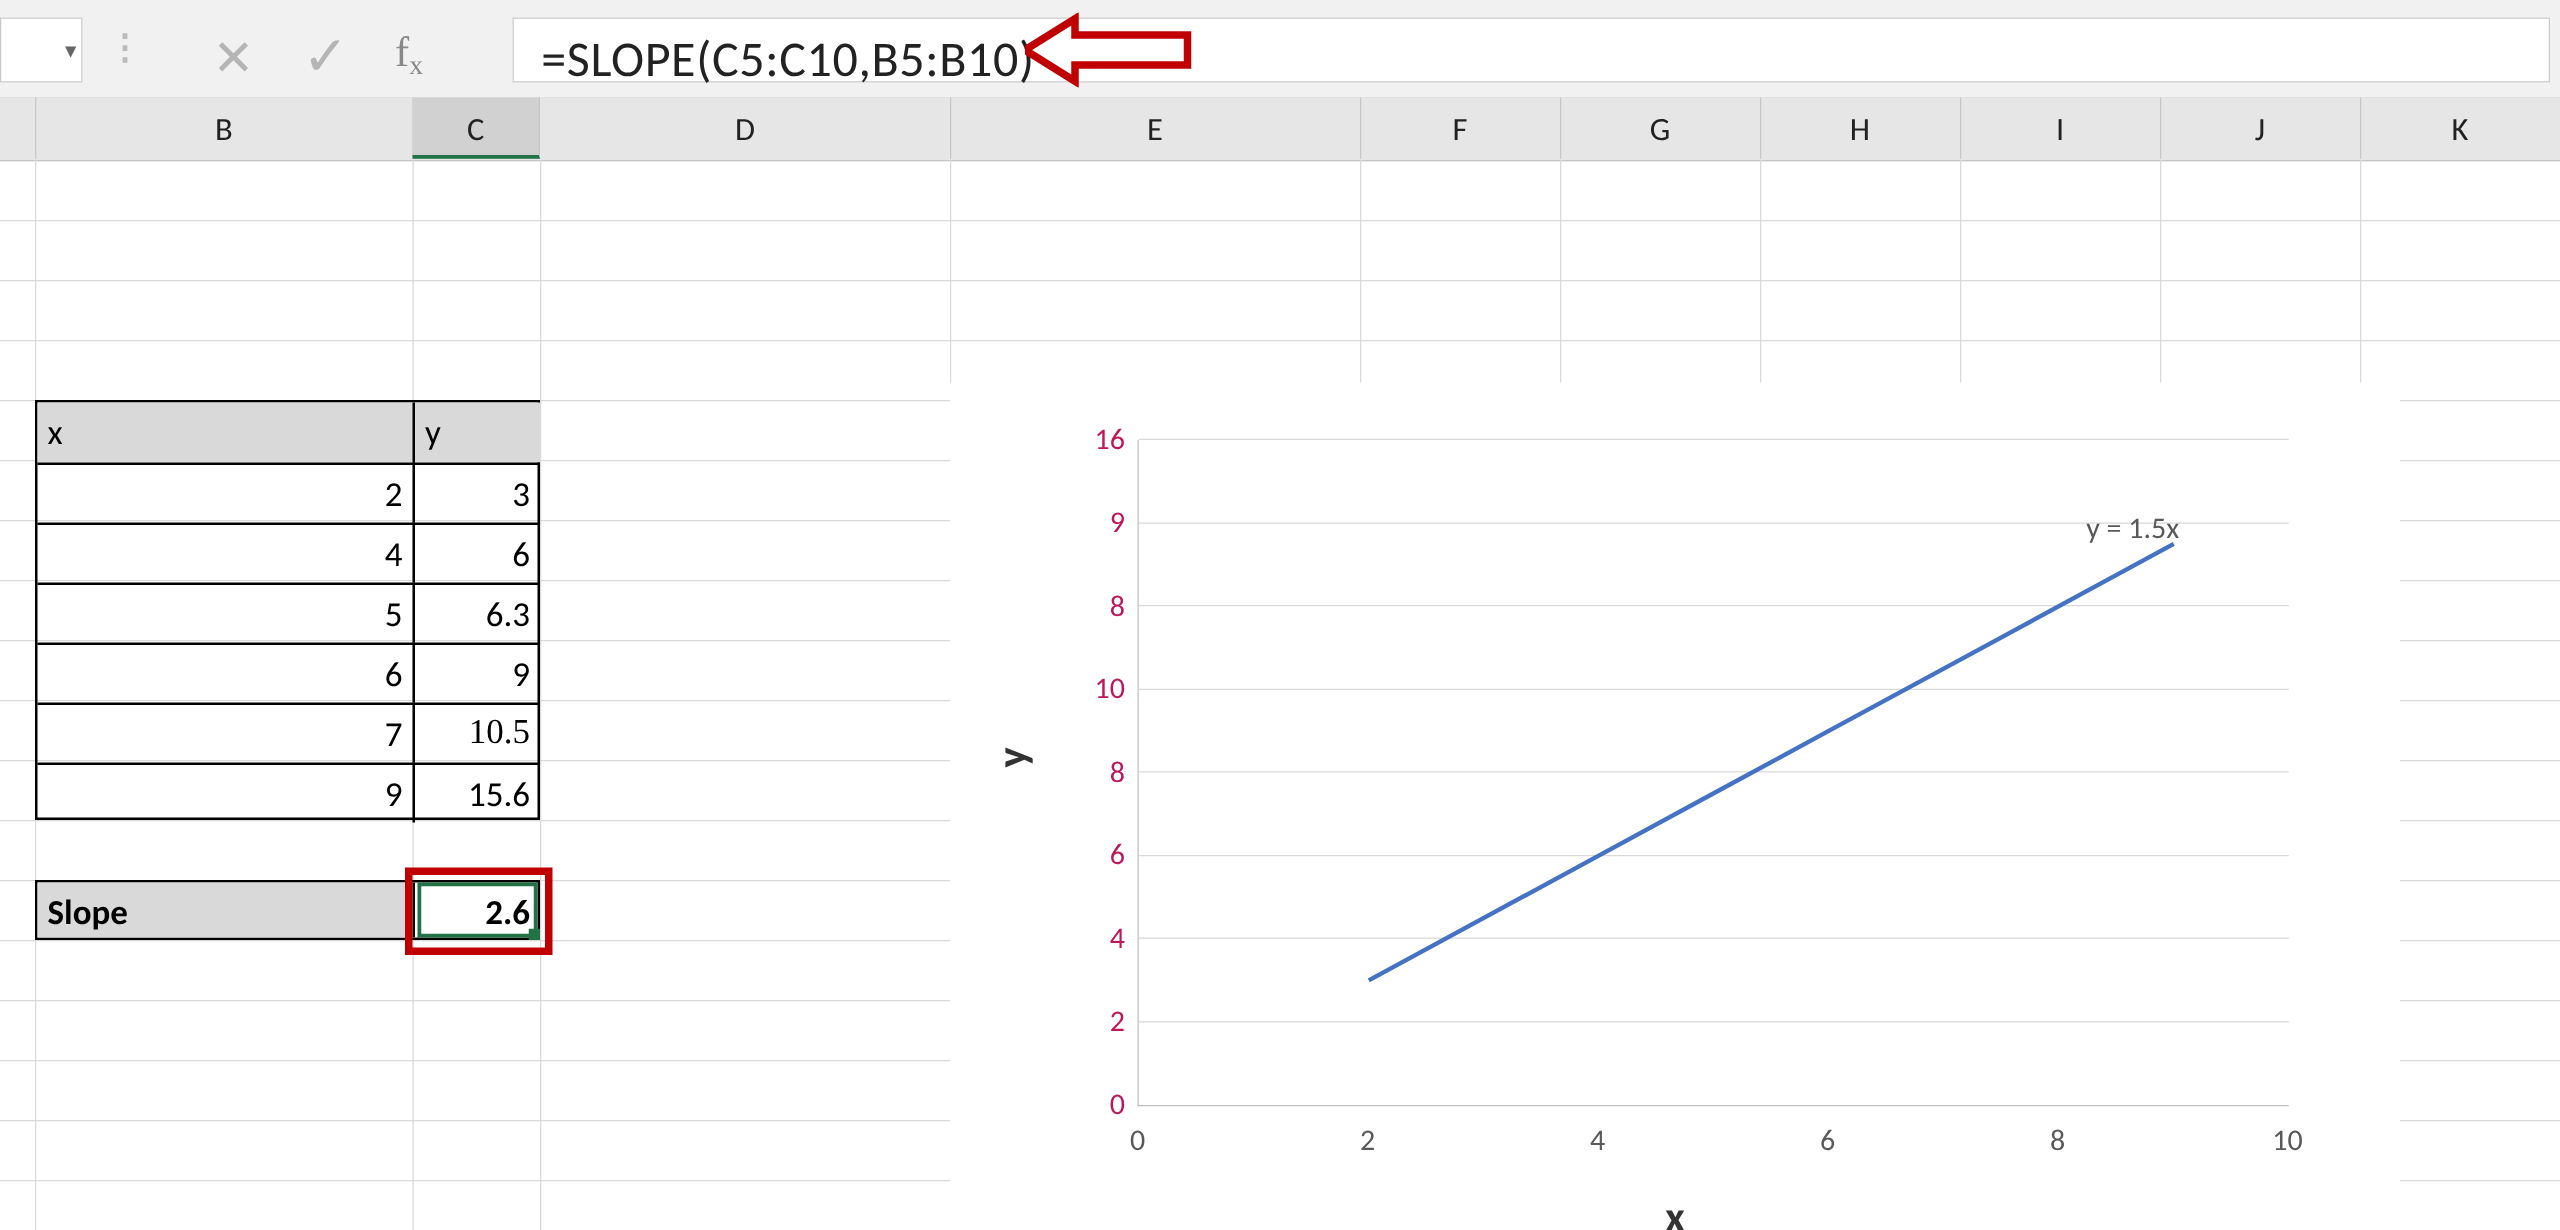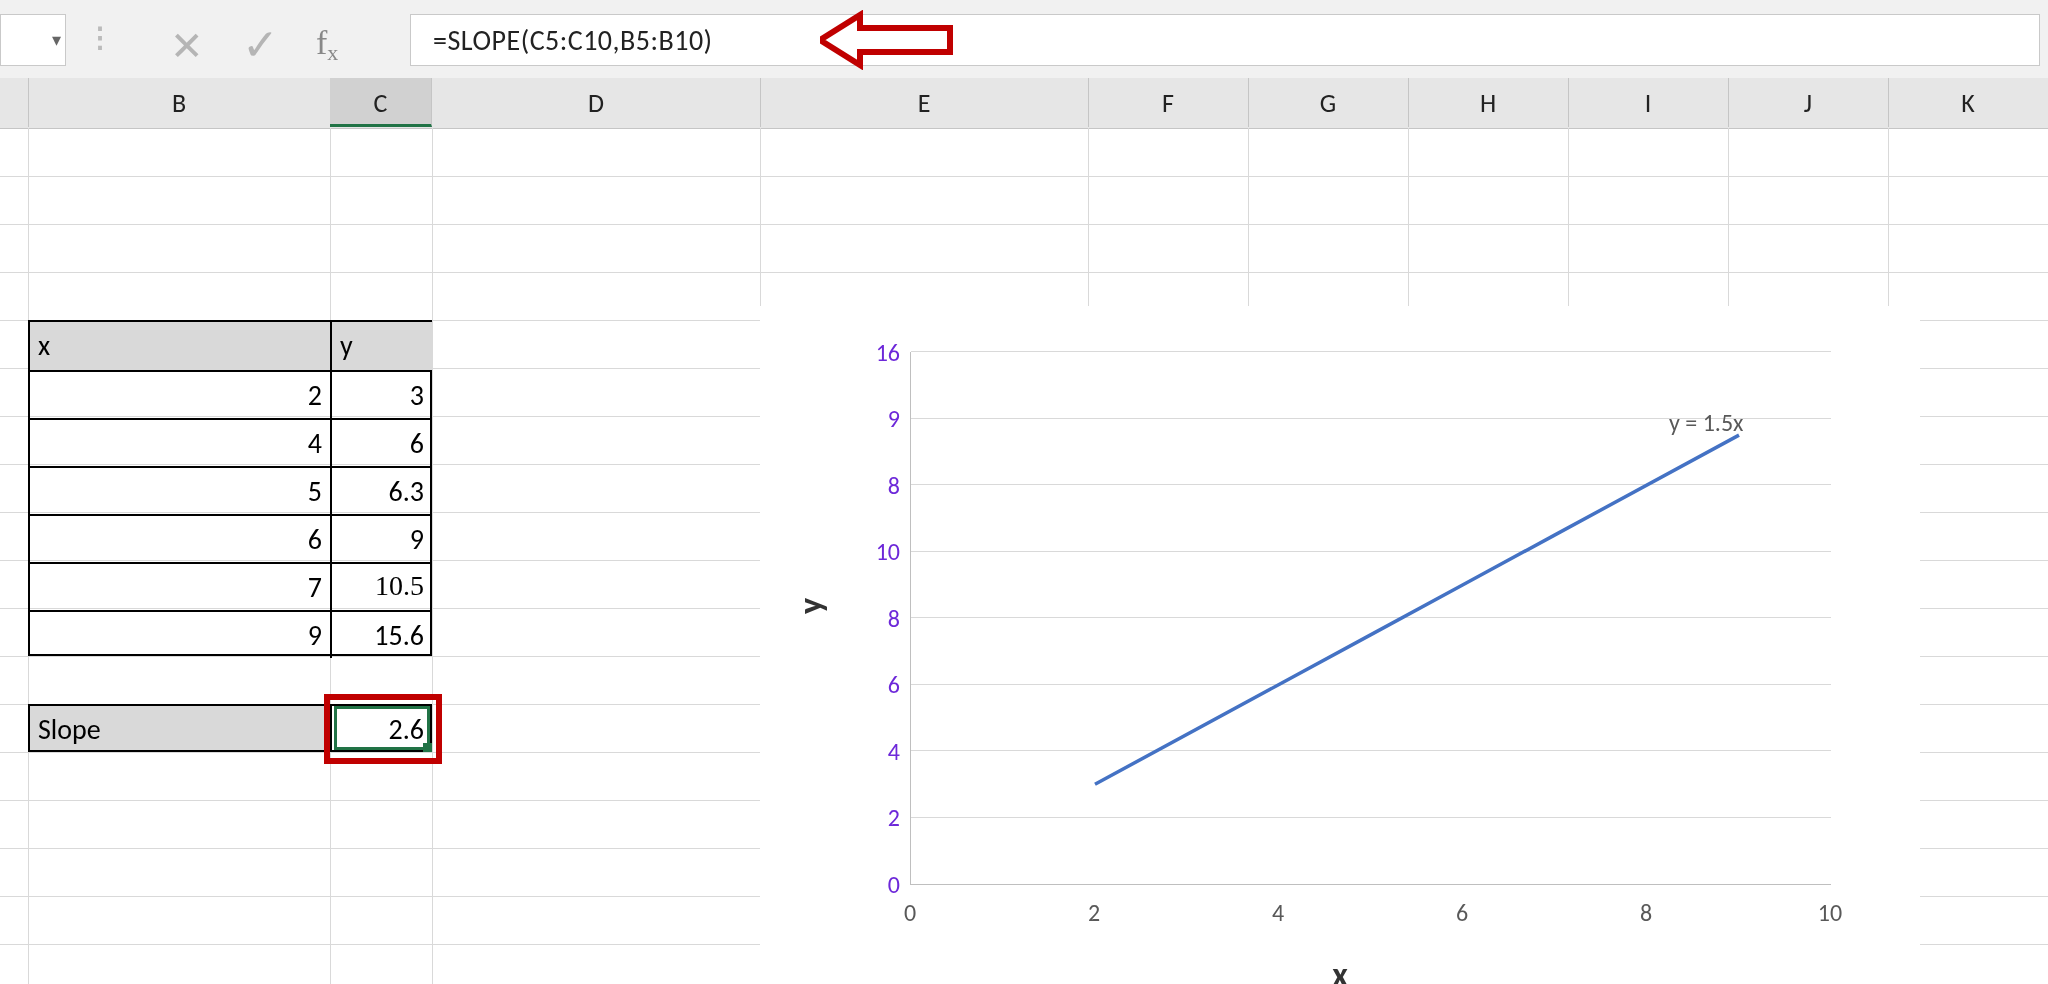--- a/index.html
+++ b/index.html
@@ -72,21 +72,21 @@
     top: 14px;
     right: 8px;
     height: 50px;
     background: #fff;
     border: 1px solid #c9c9c9;
   }
   .formula-text {
     position: absolute;
     left: 22px;
     top: 8px;
-    font-size: 28px;
+    font-size: 40px;
     color: #222;
     letter-spacing: 0.5px;
     text-align: center;
   }
   
   .arrow-svg {
     position: absolute;
     left: 820px;
     top: 10px;
     width: 140px;
@@ -211,21 +211,21 @@
     right: 0;
     height: 1px;
     background: #d9d9d9;
   }
   .y-tick-lbl {
     position: absolute;
     left: 100px;
     width: 40px;
     text-align: right;
     font-size: 24px;
-    color: #6d28d9;
+    color: #be185d;
     transform: translateY(-50%);
   }
   .x-tick-lbl {
     position: absolute;
     top: 592px;
     font-size: 24px;
     color: #595959;
     transform: translateX(-50%);
   }
   .axis-x-title {
@@ -332,21 +332,21 @@
     <div class="tbl-cell right b-r b-t" style="left:0;top:192px;width:302px;height:48px;">6</div>
     <div class="tbl-cell right b-t" style="left:302px;top:192px;width:100px;height:48px;">9</div>
 
     <div class="tbl-cell right b-r b-t" style="left:0;top:240px;width:302px;height:48px;">7</div>
     <div class="tbl-cell right b-t" style="left:302px;top:240px;width:100px;height:48px;font-family:Liberation Serif, serif;">10.5</div>
 
     <div class="tbl-cell right b-r b-t" style="left:0;top:288px;width:302px;height:48px;">9</div>
     <div class="tbl-cell right b-t" style="left:302px;top:288px;width:100px;height:48px;">15.6</div>
   </div>
 
-  <div class="tbl" style="left:28px; top:576px; width:404px; height:48px;">
+  <div class="tbl" style="left:28px; top:576px; width:404px; height:48px;font-weight:bold;">
     <div class="tbl-cell hdr-cell left b-r" style="left:0;top:0;width:302px;height:44px;">Slope</div>
     <div class="tbl-cell right" style="left:302px;top:0;width:100px;height:44px;">2.6</div>
   </div>
 
   <div class="green-sel" style="left:334px; top:578px; width:96px; height:44px;">
     <div class="green-handle"></div>
   </div>
 
   <div class="red-box" style="left:324px; top:566px; width:118px; height:70px;"></div>
 

